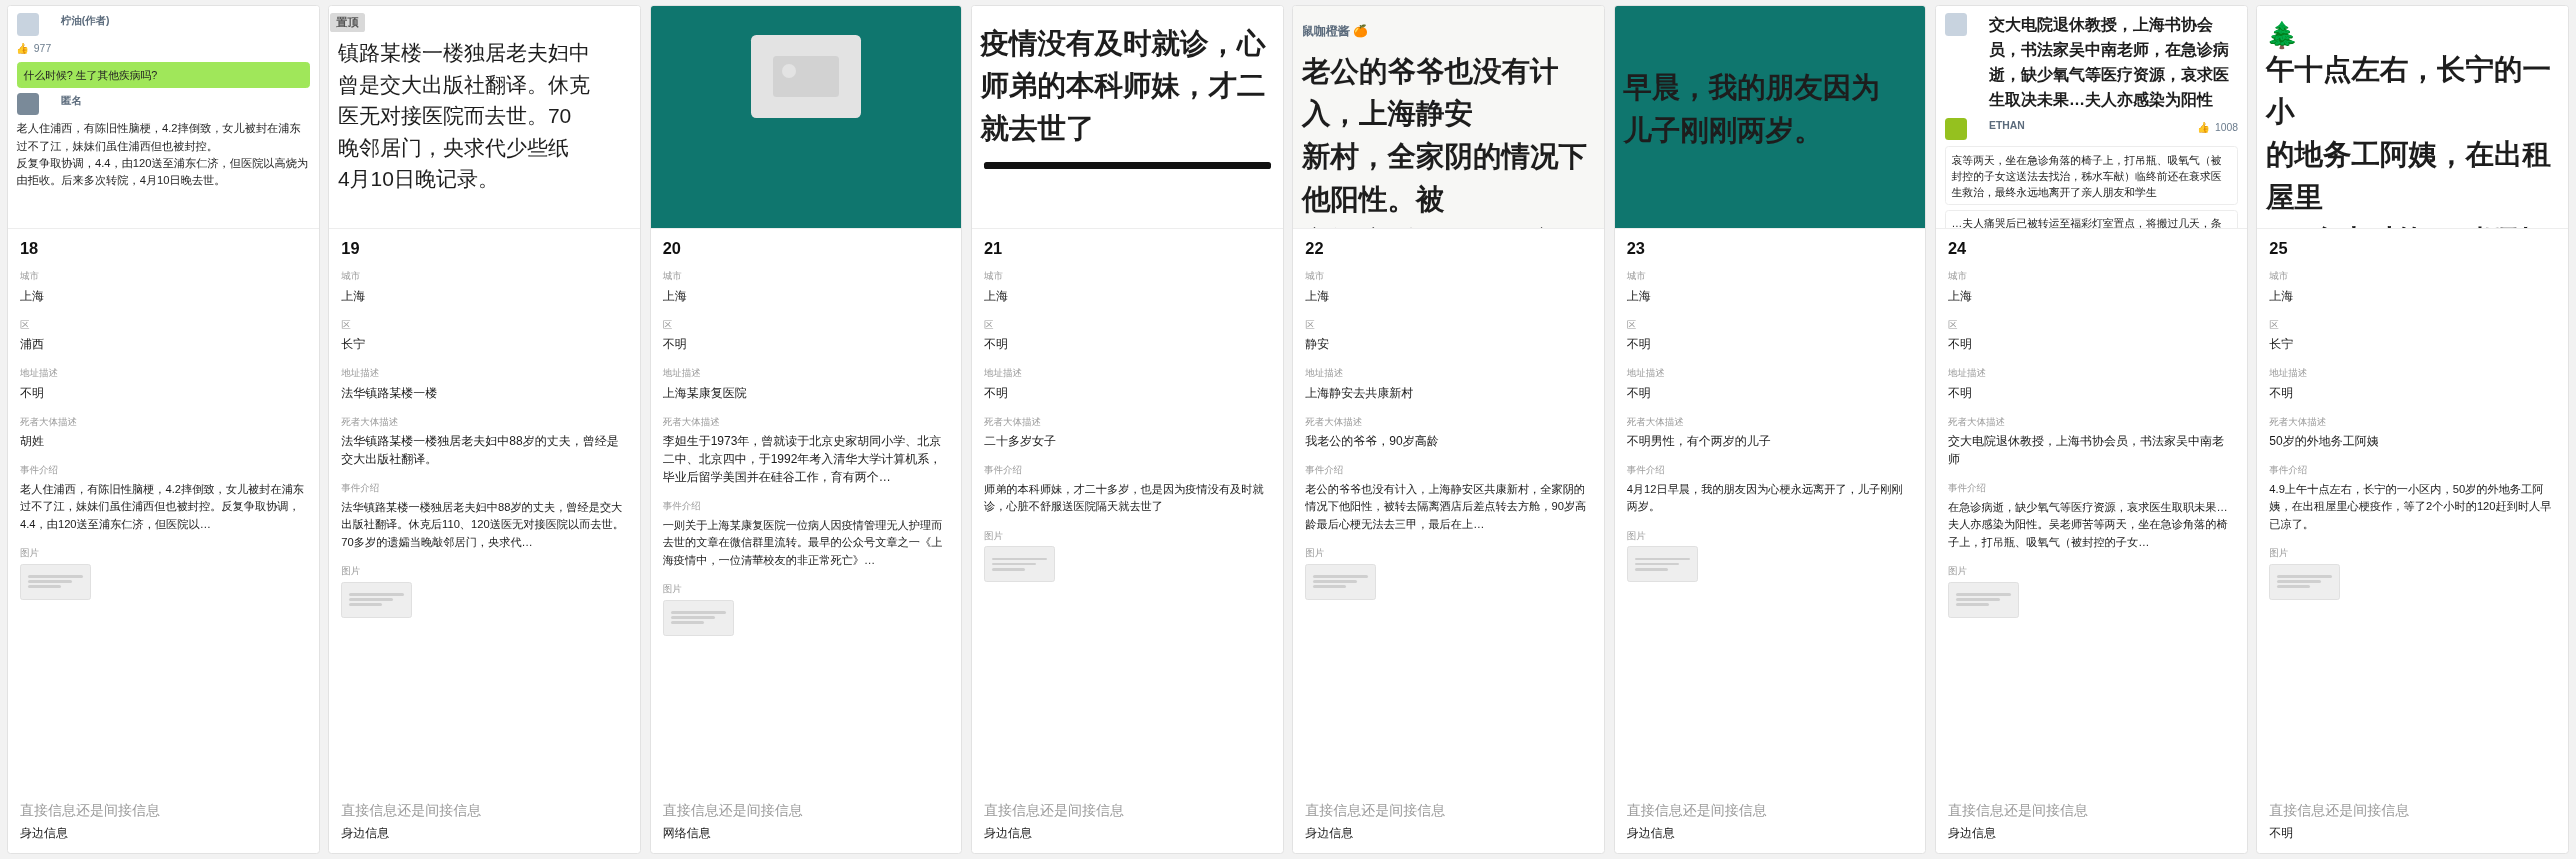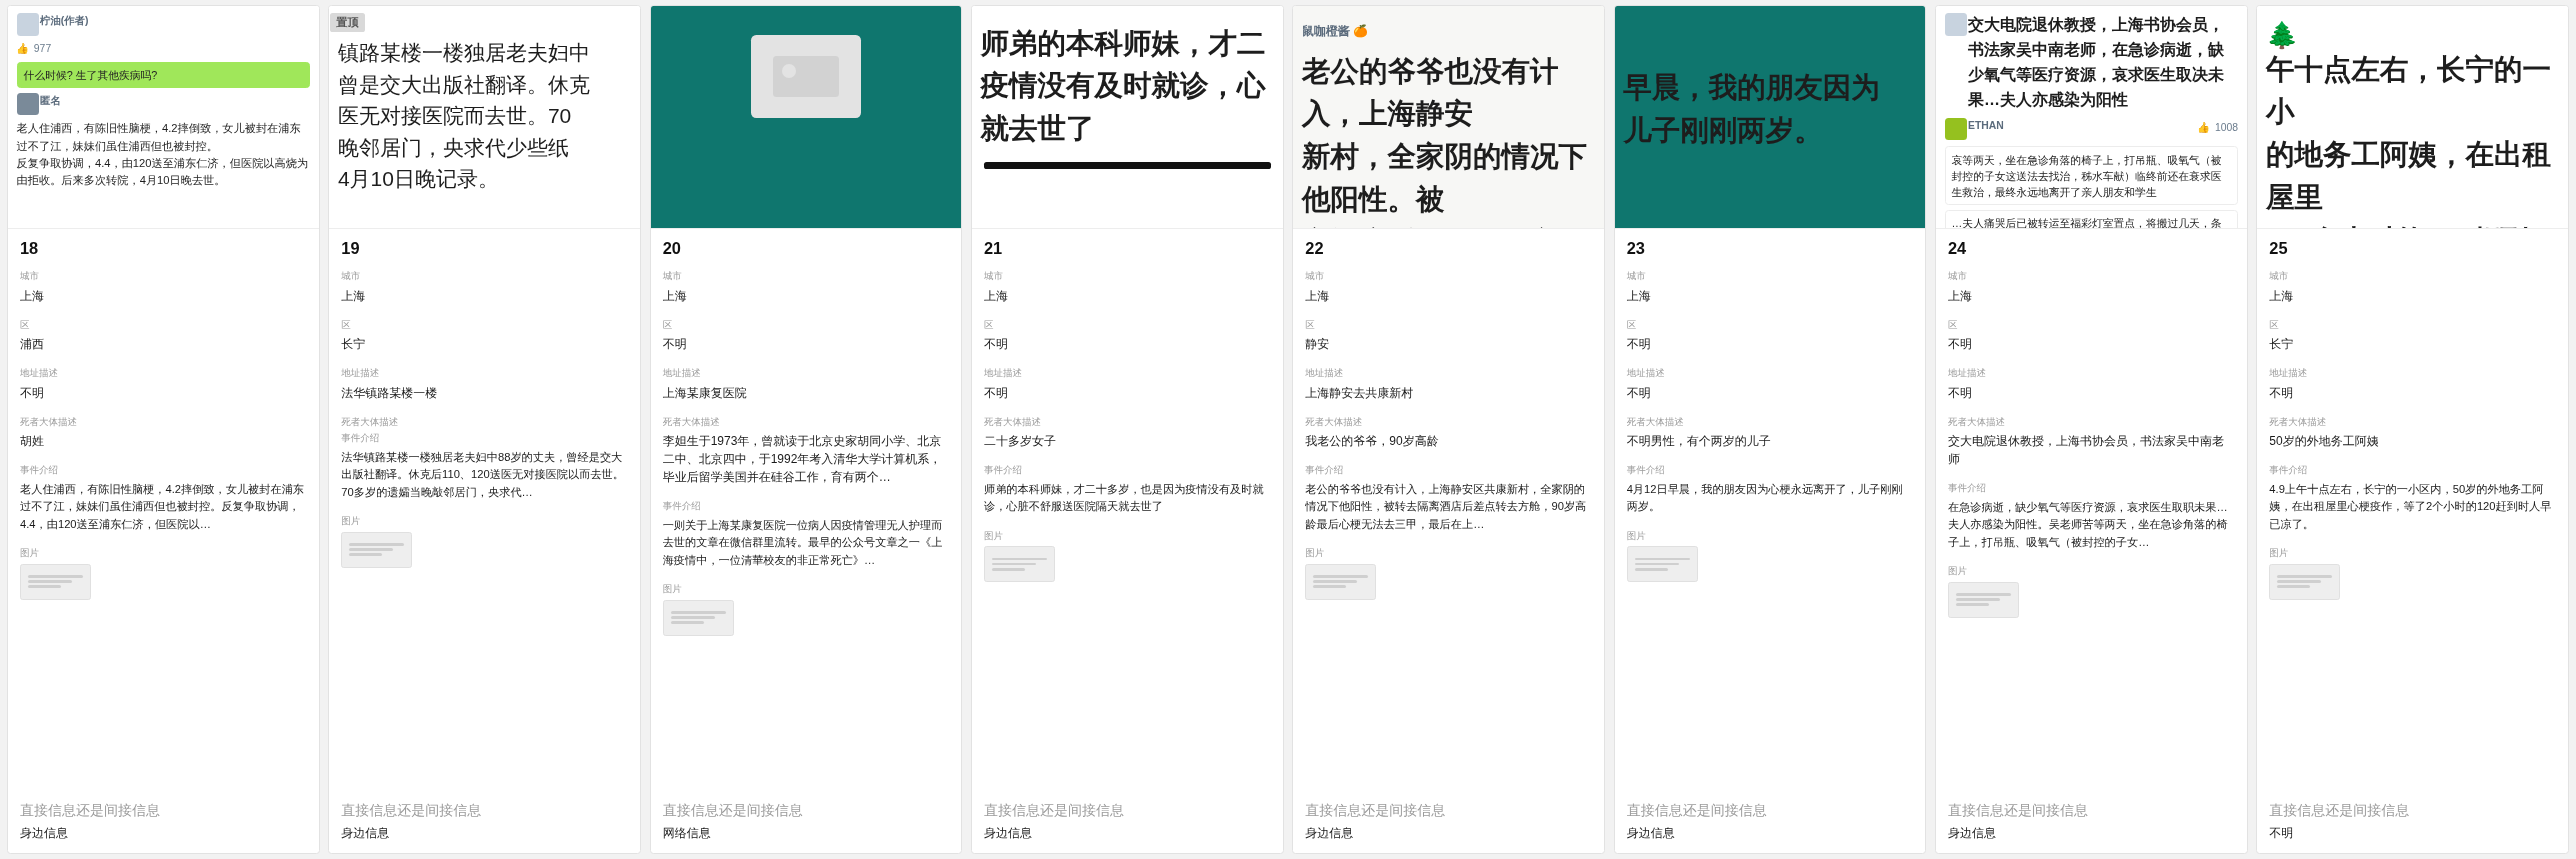--- a/index.html
+++ b/index.html
@@ -60,21 +60,21 @@
   .shot.small .shot-inner {
     font-size: 11.2px;
     line-height: 1.6;
   }
   .shot.lightgrey { background: #0f766e; }
   .shot.offwhite { background: #f7f7f5; }
 
   .wx-head {
     display: flex;
     align-items: flex-start;
-    gap: 1px;
+    gap: 22px;
     margin-bottom: 5.2px;
   }
   .avatar {
     width: 22.4px; height: 22.4px;
     border-radius: 3.5px;
     background: #c8d3df;
     flex: 0 0 22.4px;
   }
   .avatar.green { background: #95c11f; }
   .avatar.dark { background: #7a8a99; }
@@ -285,20 +285,21 @@
     </div>
     <div class="body">
       <div class="idx">19</div>
       <div class="flabel">城市</div>
       <div class="fvalue">上海</div>
       <div class="flabel">区</div>
       <div class="fvalue">长宁</div>
       <div class="flabel">地址描述</div>
       <div class="fvalue">法华镇路某楼一楼</div>
       <div class="flabel">死者大体描述</div>
+      <div class="fvalue multi">法华镇路某楼一楼独居老夫妇中88岁的丈夫，曾经是交大出版社翻译。</div>
       <div class="flabel">事件介绍</div>
       <div class="fvalue desc">法华镇路某楼一楼独居老夫妇中88岁的丈夫，曾经是交大出版社翻译。休克后110、120送医无对接医院以而去世。70多岁的遗孀当晚敲邻居门，央求代…</div>
       <div class="flabel">图片</div>
       <div class="thumb-row">
         <div class="thumb">
             <div class="thumb-lines">
               <i></i>
               <i></i>
               <i></i>
             </div>
@@ -340,22 +341,22 @@
     </div>
     <div class="footer">
       <div class="src-label">直接信息还是间接信息</div>
       <div class="src-value">网络信息</div>
     </div>
   </div>
 
   <div class="card">
     <div class="shot huge">
       <div class="shot-inner">
+        <div>疫情没有及时就诊，心</div>
         <div>师弟的本科师妹，才二</div>
-        <div>疫情没有及时就诊，心</div>
         <div>就去世了</div>
         <div class="black-bar"></div>
       </div>
     </div>
     <div class="body">
       <div class="idx">21</div>
       <div class="flabel">城市</div>
       <div class="fvalue">上海</div>
       <div class="flabel">区</div>
       <div class="fvalue">不明</div>

